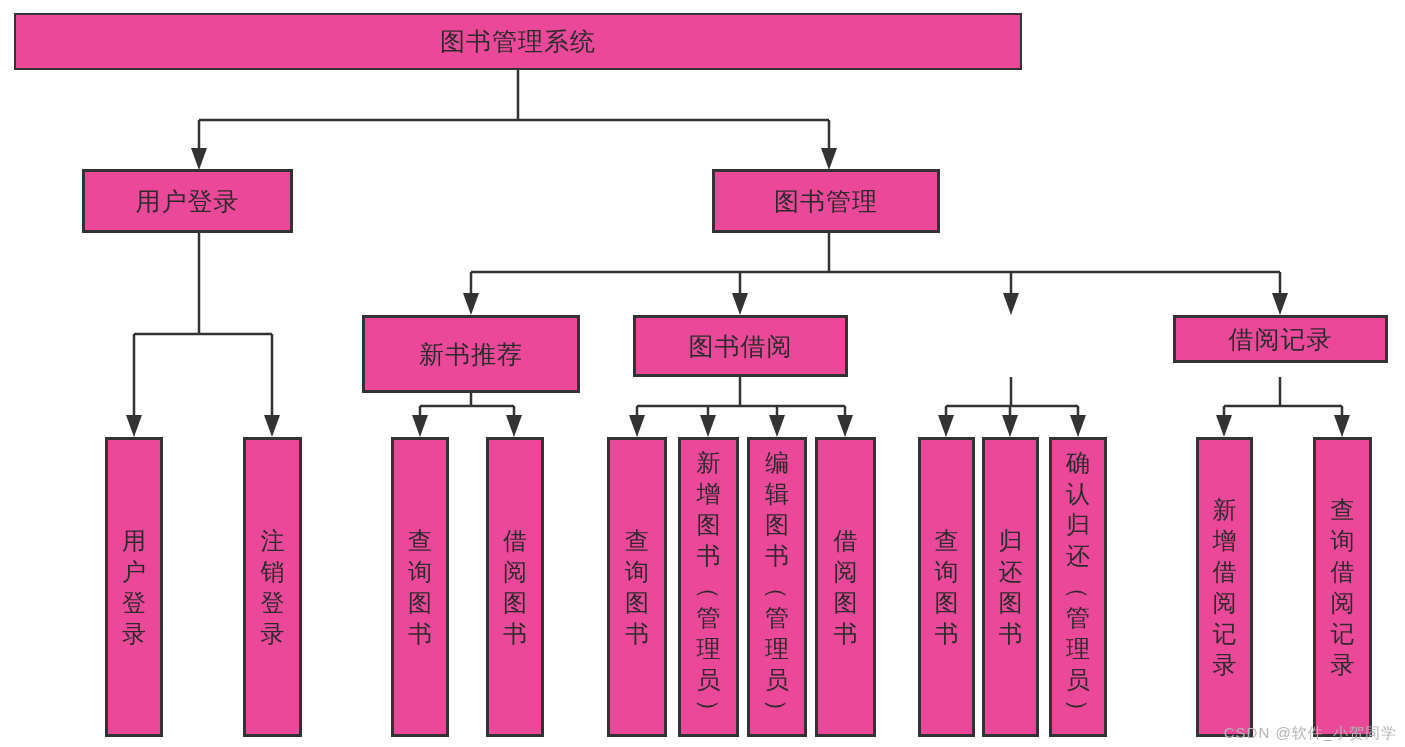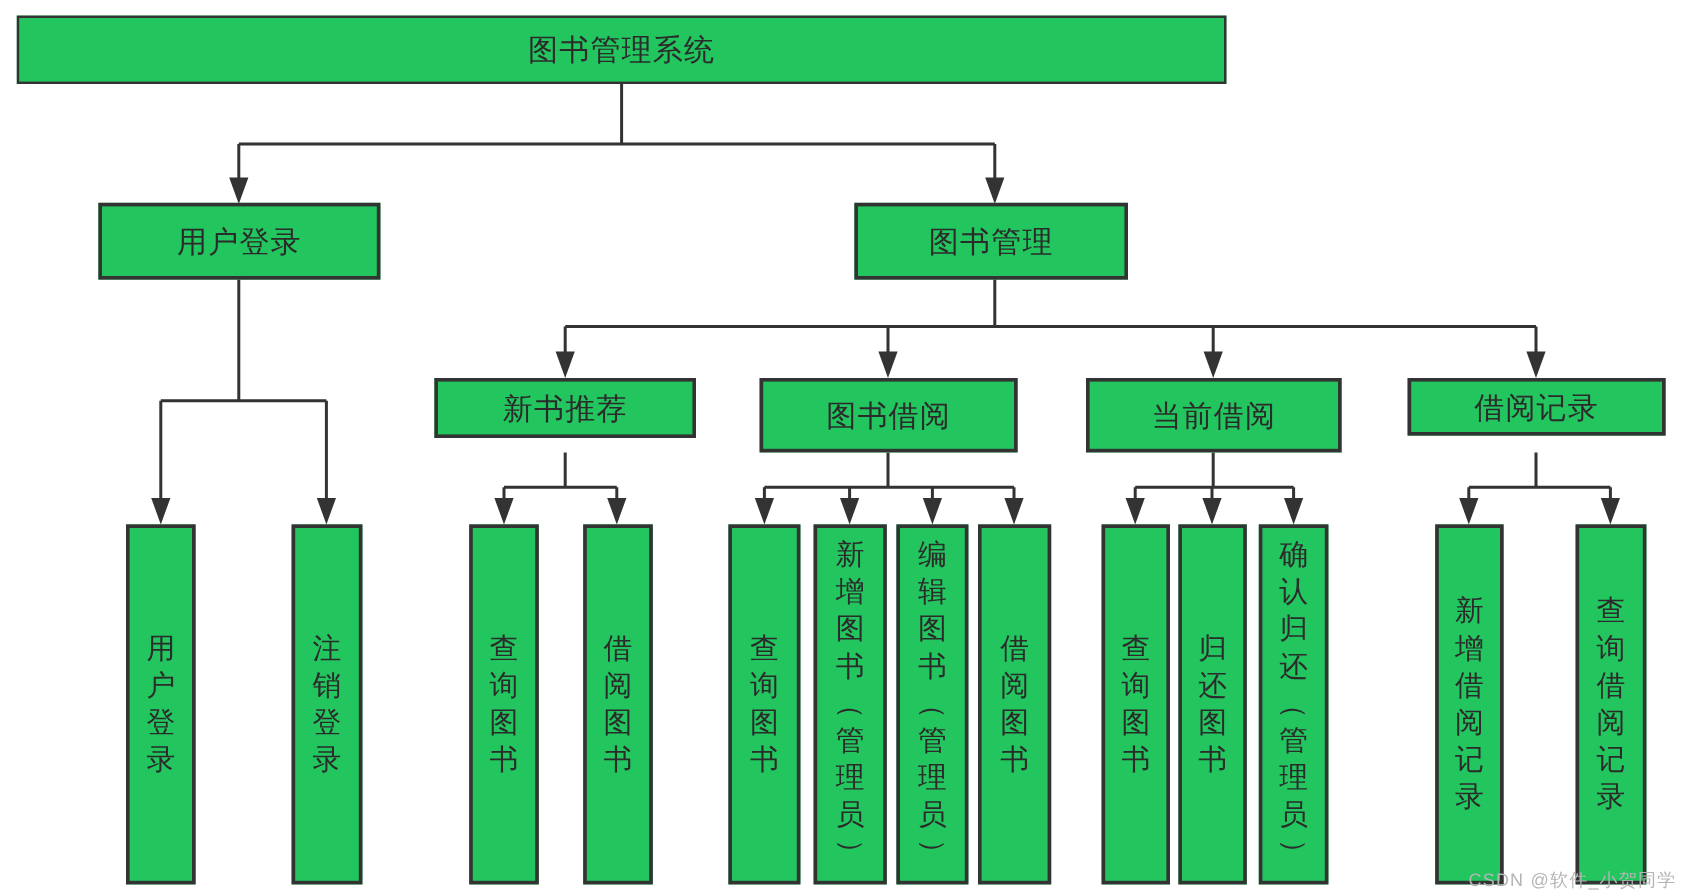--- a/index.html
+++ b/index.html
@@ -13,21 +13,21 @@
   }
   svg.connectors {
     position: absolute;
     left: 0; top: 0;
     width: 1405px; height: 747px;
   }
   .node {
     position: absolute;
     box-sizing: border-box;
     border: 3px solid #333333;
-    background: #22c55e;
+    background: #ec4899;
     display: flex;
     align-items: center;
     justify-content: center;
     font-size: 25px;
     color: #2b2b2b;
     letter-spacing: 1px;
   }
   .node.root { border-width: 2px; }
   .leaf {
     flex-direction: column;
@@ -88,26 +88,25 @@
       <polygon points="938,415 954,415 946,437"></polygon>
       <polygon points="1002,415 1018,415 1010,437"></polygon>
       <polygon points="1070,415 1086,415 1078,437"></polygon>
       <polygon points="1216,415 1232,415 1224,437"></polygon>
       <polygon points="1334,415 1350,415 1342,437"></polygon>
     </g>
   </svg>
 
   <div class="node root" style="left:14px; top:13px; width:1008px; height:57px;">图书管理系统</div>
 
-  <div class="node" style="left:82px; top:169px; width:235px; height:64px;">用户登录</div>
+  <div class="node" style="left:82px; top:169px; width:211px; height:64px;">用户登录</div>
   <div class="node" style="left:712px; top:169px; width:228px; height:64px;">图书管理</div>
 
-  <div class="node" style="left:362px; top:315px; width:218px; height:50px;">新书推荐</div>
+  <div class="node" style="left:362px; top:315px; width:218px; height:78px;">新书推荐</div>
   <div class="node" style="left:633px; top:315px; width:215px; height:62px;">图书借阅</div>
-  <div class="node" style="left:905px; top:315px; width:213px; height:62px;">当前借阅</div>
   <div class="node" style="left:1173px; top:315px; width:215px; height:48px;">借阅记录</div>
 
   <div class="node leaf vtext" style="left:105px; top:437px; width:58px; height:300px;">
       <span class="vchar">用</span>
       <span class="vchar">户</span>
       <span class="vchar">登</span>
       <span class="vchar">录</span>
     </div>
   <div class="node leaf vtext" style="left:243px; top:437px; width:59px; height:300px;">
       <span class="vchar">注</span>

